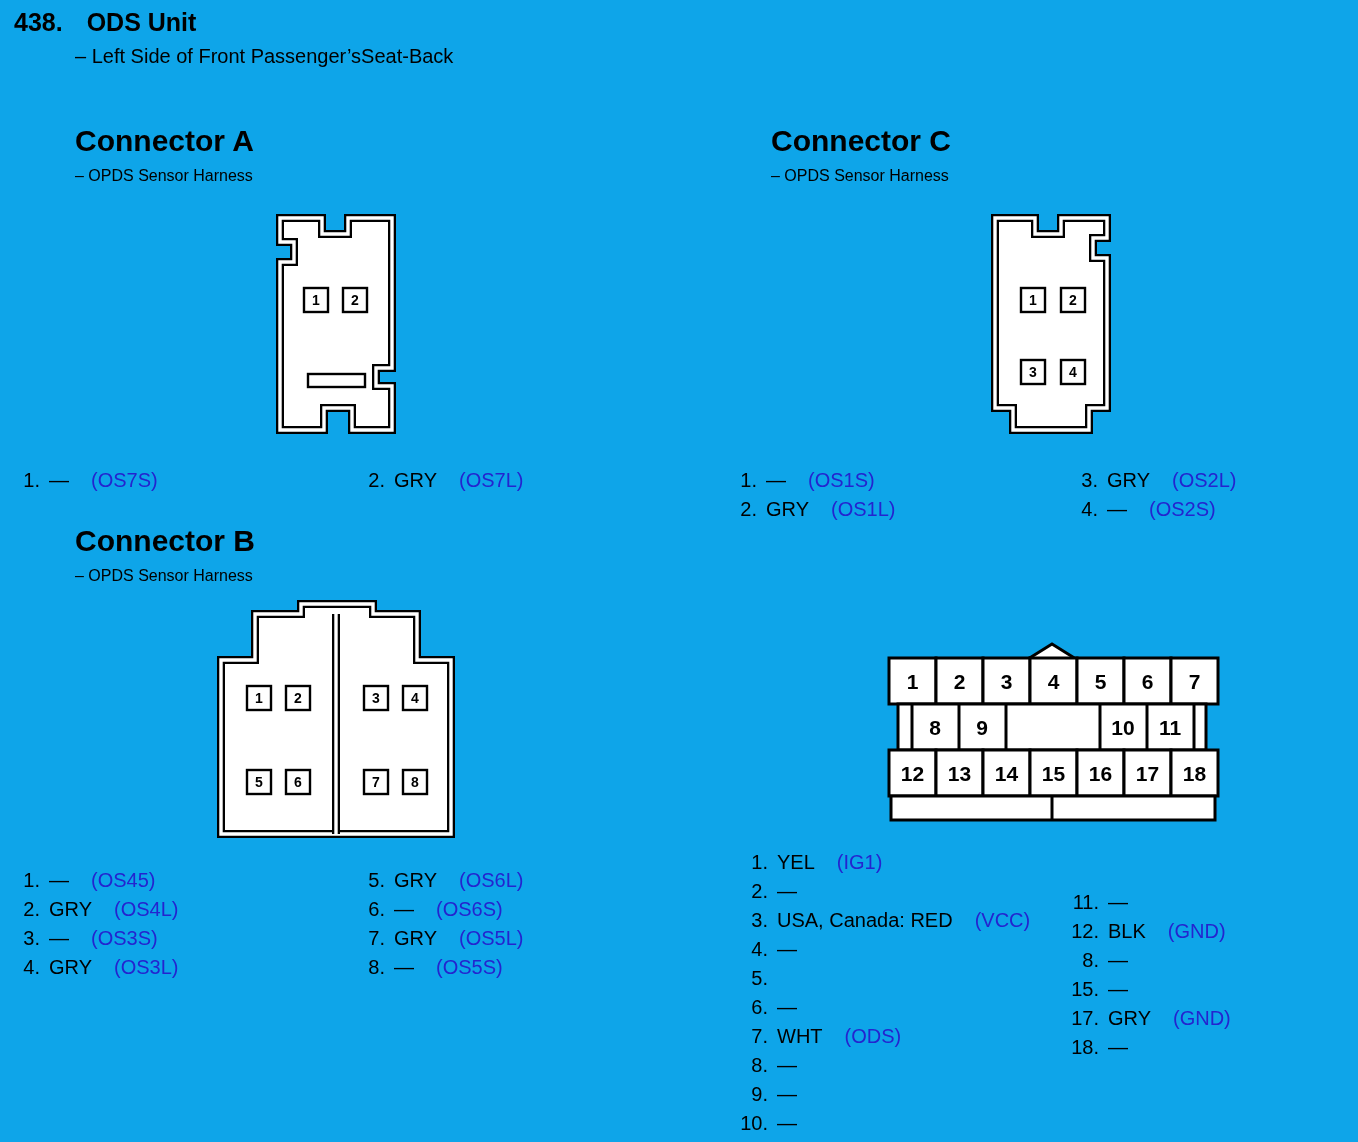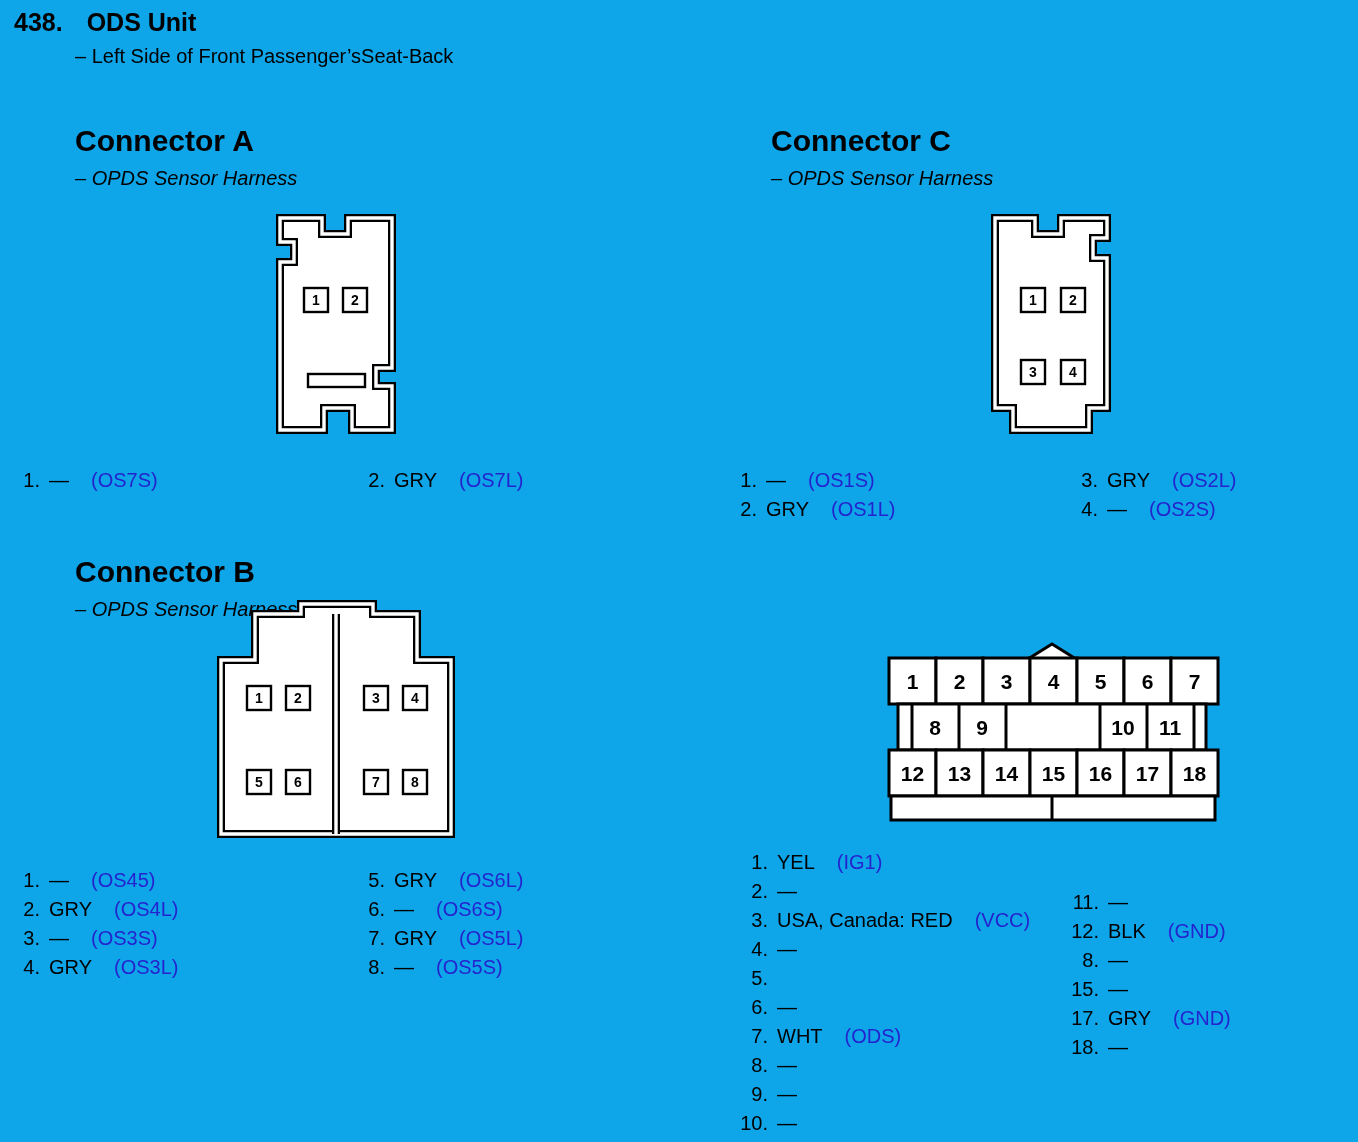--- a/index.html
+++ b/index.html
@@ -5,21 +5,21 @@
   :root { --blue:#2424cf; }
   * { margin:0; padding:0; box-sizing:border-box; }
   html,body { background:#fff; }
   body { font-family:"Liberation Sans", sans-serif; color:#000; }
   .page { position:relative; width:1358px; height:1142px; background:#0ea5e9; overflow:hidden; }
   .abs { position:absolute; }
   .sec-num, .sec-title { font-size:25px; font-weight:bold; }
   .sec-title { margin-left:24px; }
   .loc { font-size:20px; line-height:28px; }
   .conn-title { font-size:30px; font-weight:bold; }
-  .conn-sub { font-size:20px; margin-top:9px;font-style:italic; }
+  .conn-sub { font-size:16px; margin-top:9px; }
   .pin-list { font-size:20px; }
   .pin-item { display:flex; line-height:29px; }
   .pin-num { flex:none; width:20px; text-align:right; margin-right:9px; }
   .wide-num .pin-num { width:31px; }
   .pin-wire { white-space:pre-line; }
   .pin-code { color:var(--blue); margin-left:22px; }
   .pin-code:empty { display:none; margin:0; }
   svg.conn { position:absolute; overflow:visible; }
   .ol-b { fill:#fff; stroke:#000; stroke-width:8; stroke-linejoin:miter; }
   .ol-w { fill:none; stroke:#fff; stroke-width:3.4; stroke-linejoin:miter; }
@@ -66,21 +66,21 @@
         <span class="pin-text"><span class="pin-wire">—</span><span class="pin-code">(OS7S)</span></span>
       </div>
     </div>
   <div class="abs pin-list" style="left:365px;top:466px;">
       <div class="pin-item">
         <span class="pin-num">2.</span>
         <span class="pin-text"><span class="pin-wire">GRY</span><span class="pin-code">(OS7L)</span></span>
       </div>
     </div>
 
-  <div class="abs" style="left:75px;top:524px;margin-top:31px;">
+  <div class="abs" style="left:75px;top:524px;">
     <div class="conn-title">Connector B</div>
     <div class="conn-sub">– OPDS Sensor Harness</div>
   </div>
 
   <svg class="conn" style="left:213px;top:598px;" width="246" height="244" viewBox="0 0 246 244">
     <path class="ol-b" d="M 8,62 H 42 V 16 H 88 V 6 H 160 V 16 H 204 V 62 H 238 V 236 H 8 Z"></path>
     <path class="ol-w" d="M 8,62 H 42 V 16 H 88 V 6 H 160 V 16 H 204 V 62 H 238 V 236 H 8 Z"></path>
     <path class="dbl-b" d="M 123,16 V 236"></path>
     <path class="dbl-w" d="M 123,16 V 236"></path>
     <rect class="cav" x="34" y="88" width="24" height="24"></rect>

